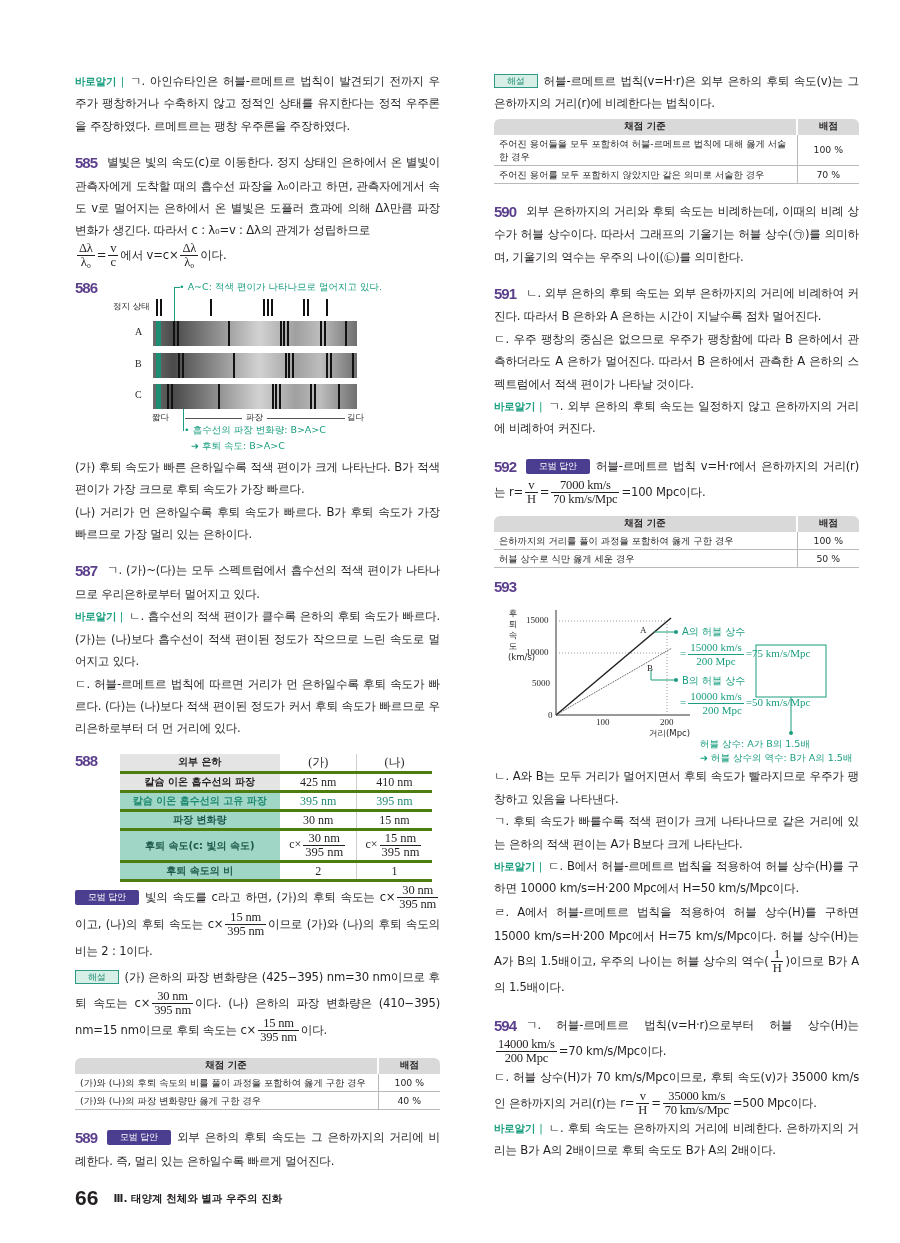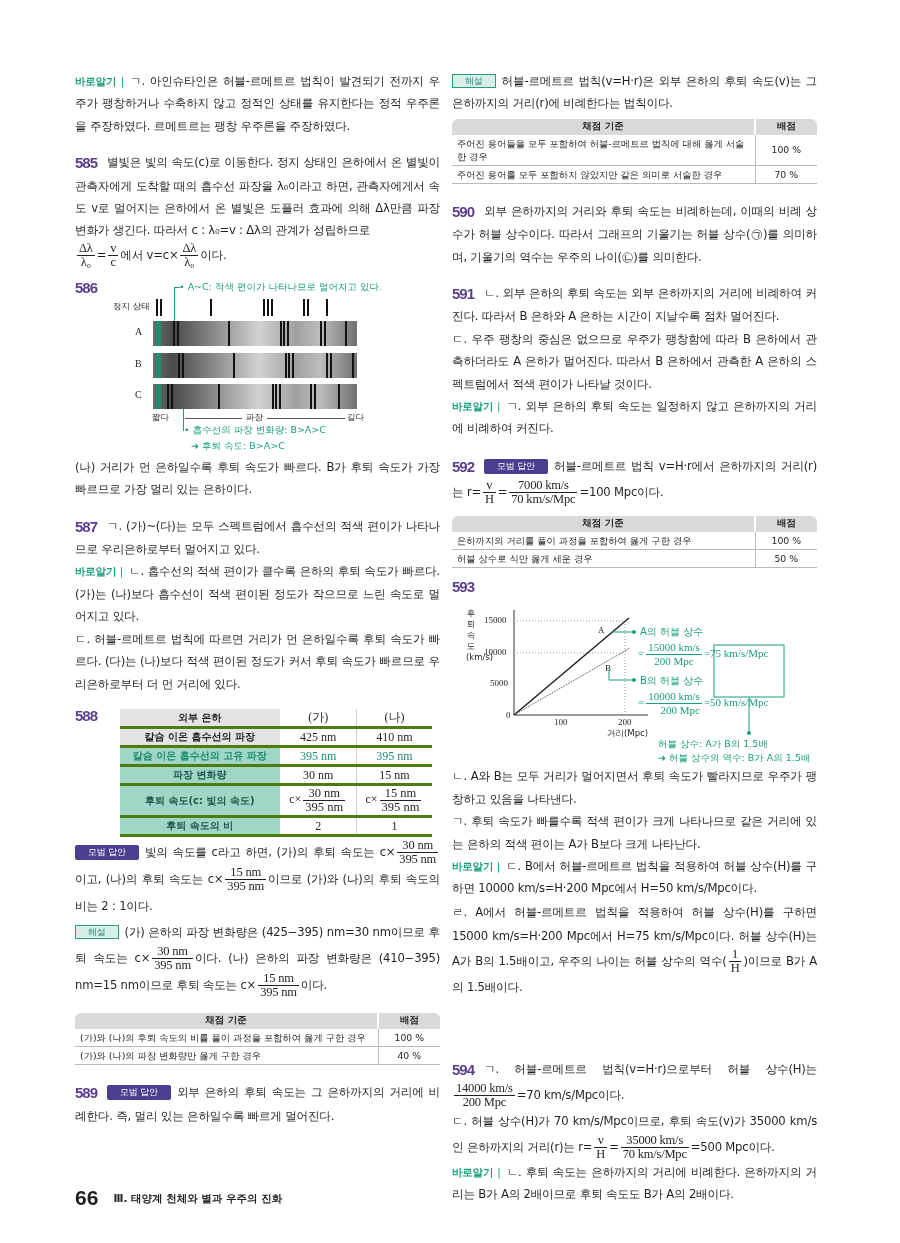--- a/index.html
+++ b/index.html
@@ -1,19 +1,19 @@
 <!DOCTYPE html>
 <html><head>
 <meta charset="utf-8">
 <style>
   * { box-sizing: border-box; margin: 0; padding: 0; }
   body { width: 900px; height: 1243px; background: #fff; font-family: "DejaVu Sans", "Liberation Sans", sans-serif; color: #231f20; position: relative; overflow: hidden; }
   .col { position: absolute; top: 70px; width: 365px; }
   #left { left: 75px; }
-  #right { left: 452px; }
+  #right { left: 494px; }
   p, .para { font-size: 11.6px; line-height: 22.4px; letter-spacing: -0.2px; text-align: justify; }
   .num { font-family: "Liberation Sans", sans-serif; font-weight: bold; color: #5b3f8c; font-size: 15px; letter-spacing: -1px; margin-right: 10px; vertical-align: -2px; }
   .baro { color: #1a9e7f; font-weight: bold; font-size: 10.5px; margin-right: 6px; }
   .baro:after { content: " |"; color: #1a9e7f; font-weight: normal; }
   .badge-model { display: inline-block; background: #4b3d8f; color: #fff; font-size: 9px; padding: 1px 13px; border-radius: 2px; margin-right: 6px; line-height: 13px; vertical-align: 1px; }
   .badge-hae { display: inline-block; border: 1px solid #2f9a83; background: #d8efe8; color: #1a8a70; font-size: 9px; padding: 0 12px; margin-right: 6px; line-height: 12px; vertical-align: 1px; }
   .frac { display: inline-block; vertical-align: middle; text-align: center; font-family: "Liberation Serif", serif; font-size: 12.5px; line-height: 13px; margin: 0 2px; }
   .frac .n { display: block; border-bottom: 1px solid #231f20; padding: 0 2px; }
   .frac .d { display: block; padding: 0 2px; }
   .gap { height: 14px; }
@@ -107,20 +107,21 @@
         <span class="ln" style="left:185px"></span>
       </div>
     <div style="position:absolute;left:77px;top:131px;font-size:8.5px;">짧다</div>
     <div style="position:absolute;left:110px;top:137px;width:160px;height:1px;background:#555;"></div>
     <div style="position:absolute;left:167px;top:131px;font-size:8.5px;background:#fff;padding:0 4px;">파장</div>
     <div style="position:absolute;left:272px;top:131px;font-size:8.5px;">길다</div>
     <div style="position:absolute;left:108px;top:128px;width:1px;height:22px;background:#1a9e7f;"></div>
     <div class="ann" style="left:109px;top:143px;">• <span>흡수선의 파장 변화량: B&gt;A&gt;C</span></div>
     <div class="ann" style="left:116px;top:159px;">➜ <span>후퇴 속도: B&gt;A&gt;C</span></div>
   </div>
+  <p>(가) 후퇴 속도가 빠른 은하일수록 적색 편이가 크게 나타난다. B가 적색 편이가 가장 크므로 후퇴 속도가 가장 빠르다.</p>
   <p>(나) 거리가 먼 은하일수록 후퇴 속도가 빠르다. B가 후퇴 속도가 가장 빠르므로 가장 멀리 있는 은하이다.</p>
 
   <div class="gap"></div>
   <p><span class="num">587</span><span>ㄱ. (가)~(다)는 모두 스펙트럼에서 흡수선의 적색 편이가 나타나므로 우리은하로부터 멀어지고 있다.</span></p>
   <p><span class="baro">바로알기</span><span>ㄴ. 흡수선의 적색 편이가 클수록 은하의 후퇴 속도가 빠르다. (가)는 (나)보다 흡수선이 적색 편이된 정도가 작으므로 느린 속도로 멀어지고 있다.</span></p>
   <p>ㄷ. 허블-르메트르 법칙에 따르면 거리가 먼 은하일수록 후퇴 속도가 빠르다. (다)는 (나)보다 적색 편이된 정도가 커서 후퇴 속도가 빠르므로 우리은하로부터 더 먼 거리에 있다.</p>
 
   <div style="position:relative;height:130px;margin-top:14px;">
     <span class="num" style="position:absolute;left:0;top:-2px;">588</span>
     <table class="g588">
@@ -257,21 +258,21 @@
     <div class="ann" style="left:186px;top:110px;font-size:11px;font-family:'Liberation Serif',serif;">=<span class="frac" style="color:#1a9e7f;font-size:11px;text-align:right;"><span class="n" style="border-color:#1a9e7f">10000 km/s</span><span class="d">200 Mpc</span></span>=<span>50 km/s/Mpc</span></div>
     <div class="ann" style="left:206px;top:158px;">허블 상수: A가 B의 1.5배</div>
     <div class="ann" style="left:206px;top:172px;">➜ <span>허블 상수의 역수: B가 A의 1.5배</span></div>
   </div>
   <p>ㄴ. A와 B는 모두 거리가 멀어지면서 후퇴 속도가 빨라지므로 우주가 팽창하고 있음을 나타낸다.</p>
   <p>ㄱ. 후퇴 속도가 빠를수록 적색 편이가 크게 나타나므로 같은 거리에 있는 은하의 적색 편이는 A가 B보다 크게 나타난다.</p>
   <p><span class="baro">바로알기</span><span>ㄷ. B에서 허블-르메트르 법칙을 적용하여 허블 상수(H)를 구하면 10000 km/s=H·200 Mpc에서 H=50 km/s/Mpc이다.</span></p>
   <p style="line-height:24px;"><span>ㄹ. A에서 허블-르메트르 법칙을 적용하여 허블 상수(H)를 구하면 15000 km/s=H·200 Mpc에서 H=75 km/s/Mpc이다. 허블 상수(H)는 A가 B의 1.5배이고, 우주의 나이는 허블 상수의 역수</span>(<span class="frac"><span class="n">1</span><span class="d">H</span></span>)<span>이므로 B가 A의 1.5배이다.</span></p>
 
   <div class="gap"></div>
-  <p style="line-height:25px;margin-top:44px;"><span class="num">594</span><span>ㄱ. 허블-르메트르 법칙(v=H·r)으로부터 허블 상수(H)는</span> <span class="frac"><span class="n">14000 km/s</span><span class="d">200 Mpc</span></span><span>=70 km/s/Mpc이다.</span></p>
+  <p style="line-height:25px;"><span class="num">594</span><span>ㄱ. 허블-르메트르 법칙(v=H·r)으로부터 허블 상수(H)는</span> <span class="frac"><span class="n">14000 km/s</span><span class="d">200 Mpc</span></span><span>=70 km/s/Mpc이다.</span></p>
   <p style="line-height:25px;"><span>ㄷ. 허블 상수(H)가 70 km/s/Mpc이므로, 후퇴 속도(v)가 35000 km/s인 은하까지의 거리(r)는 r=</span><span class="frac"><span class="n">v</span><span class="d">H</span></span>=<span class="frac"><span class="n">35000 km/s</span><span class="d">70 km/s/Mpc</span></span><span>=500 Mpc이다.</span></p>
   <p><span class="baro">바로알기</span><span>ㄴ. 후퇴 속도는 은하까지의 거리에 비례한다. 은하까지의 거리는 B가 A의 2배이므로 후퇴 속도도 B가 A의 2배이다.</span></p>
 </div>
 
 <div class="footer">
   <span class="pg">66</span>
   <span class="ch">Ⅲ. 태양계 천체와 별과 우주의 진화</span>
 </div>
 
 </body></html>

